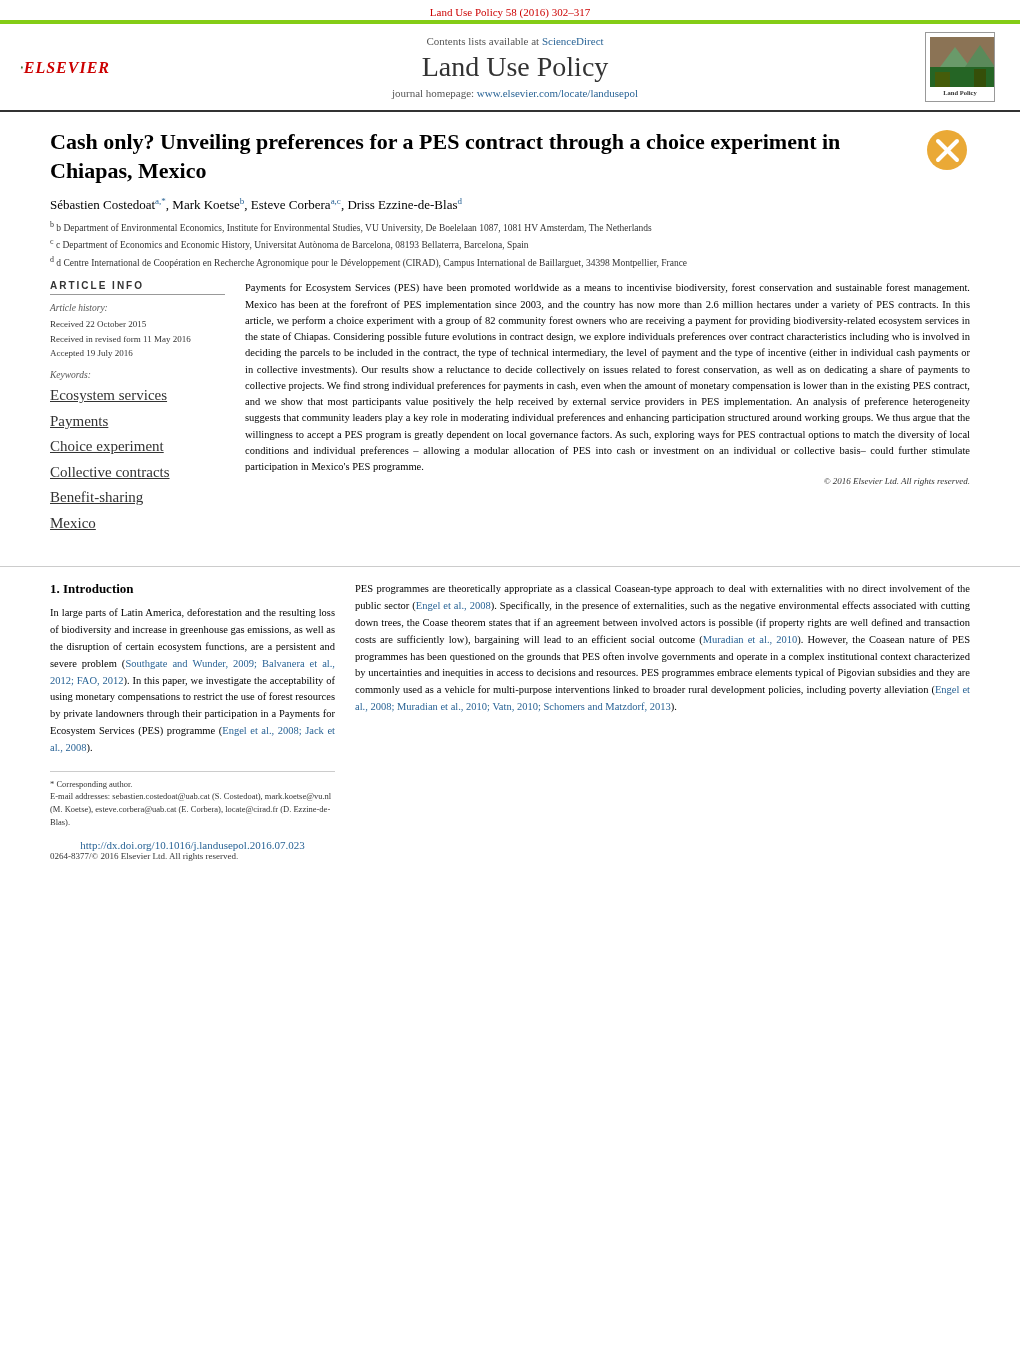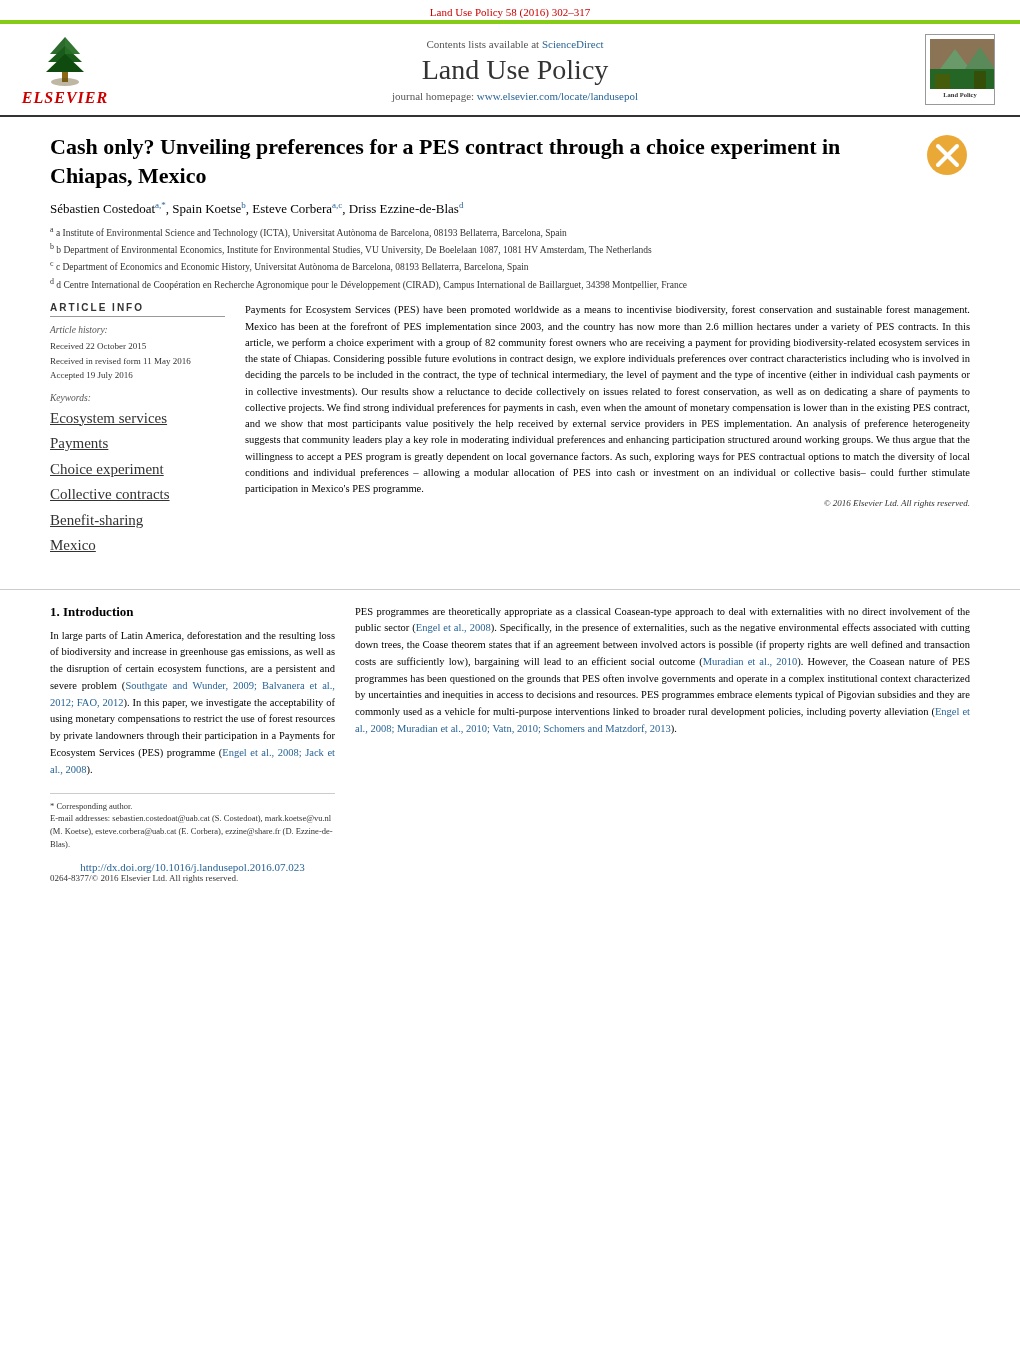--- a/index.html
+++ b/index.html
@@ -23,21 +23,20 @@
     .header-section {
       display: flex;
       align-items: center;
       padding: 8px 20px;
       border-bottom: 2px solid #333;
     }
 
     .elsevier-logo {
       width: 90px;
       display: flex;
-      flex-direction: column;
       align-items: center;
     }
 
     .elsevier-text {
       font-size: 16px;
       font-weight: bold;
       color: #c00;
       font-style: italic;
       letter-spacing: 1px;
       margin-top: 2px;
@@ -379,27 +378,26 @@
 
     <svg class="crossmark" viewBox="0 0 45 45" xmlns="http://www.w3.org/2000/svg">
       <circle cx="22" cy="22" r="20" fill="#e8a020" opacity="0.9"></circle>
       <line x1="13" y1="13" x2="32" y2="32" stroke="white" stroke-width="4" stroke-linecap="round"></line>
       <line x1="32" y1="13" x2="13" y2="32" stroke="white" stroke-width="4" stroke-linecap="round"></line>
     </svg>
   </div>
 
   <div class="authors">
     <span>Sébastien Costedoat</span><sup>a,*</sup>,
-    <span>Spain Koetse</span><sup>b</sup>,
+    <span>Mark Koetse</span><sup>b</sup>,
     <span>Esteve Corbera</span><sup>a,c</sup>,
     <span>Driss Ezzine-de-Blas</span><sup>d</sup>
   </div>
 
   <div class="affiliations">
-    <p><sup>a</sup> <span>a Institute of Environmental Science and Technology (ICTA), Universitat Autònoma de Barcelona, 08193 Bellaterra, Barcelona, Spain</span></p>
     <p><sup>b</sup> <span>b Department of Environmental Economics, Institute for Environmental Studies, VU University, De Boelelaan 1087, 1081 HV Amsterdam, The Netherlands</span></p>
     <p><sup>c</sup> <span>c Department of Economics and Economic History, Universitat Autònoma de Barcelona, 08193 Bellaterra, Barcelona, Spain</span></p>
     <p><sup>d</sup> <span>d Centre International de Coopération en Recherche Agronomique pour le Développement (CIRAD), Campus International de Baillarguet, 34398 Montpellier, France</span></p>
   </div>
 
   <div class="two-col">
 
     <div class="article-info">
       <div class="article-info-title">ARTICLE  INFO</div>
 
@@ -444,21 +442,21 @@
     <div class="footnote-section">
       <div class="footnote-text">* Corresponding author.</div>
       <div class="footnote-text">
         <span>E-mail addresses:</span>
         <a class="ref-link">sebastien.costedoat@uab.cat</a>
         <span>(S. Costedoat),</span>
         <a class="ref-link">mark.koetse@vu.nl</a>
         <span>(M. Koetse),</span>
         <a class="ref-link">esteve.corbera@uab.cat</a>
         <span>(E. Corbera),</span>
-        <a class="ref-link">ezzine@share.fr</a>
+        <a class="ref-link">locate@cirad.fr</a>
         <span>(D. Ezzine-de-Blas).</span>
       </div>
     </div>
 
     <div class="doi-section">
       <div class="doi-text">http://dx.doi.org/10.1016/j.landusepol.2016.07.023</div>
       <div class="doi-secondary">0264-8377/© 2016 Elsevier Ltd. All rights reserved.</div>
     </div>
   </div>
 

